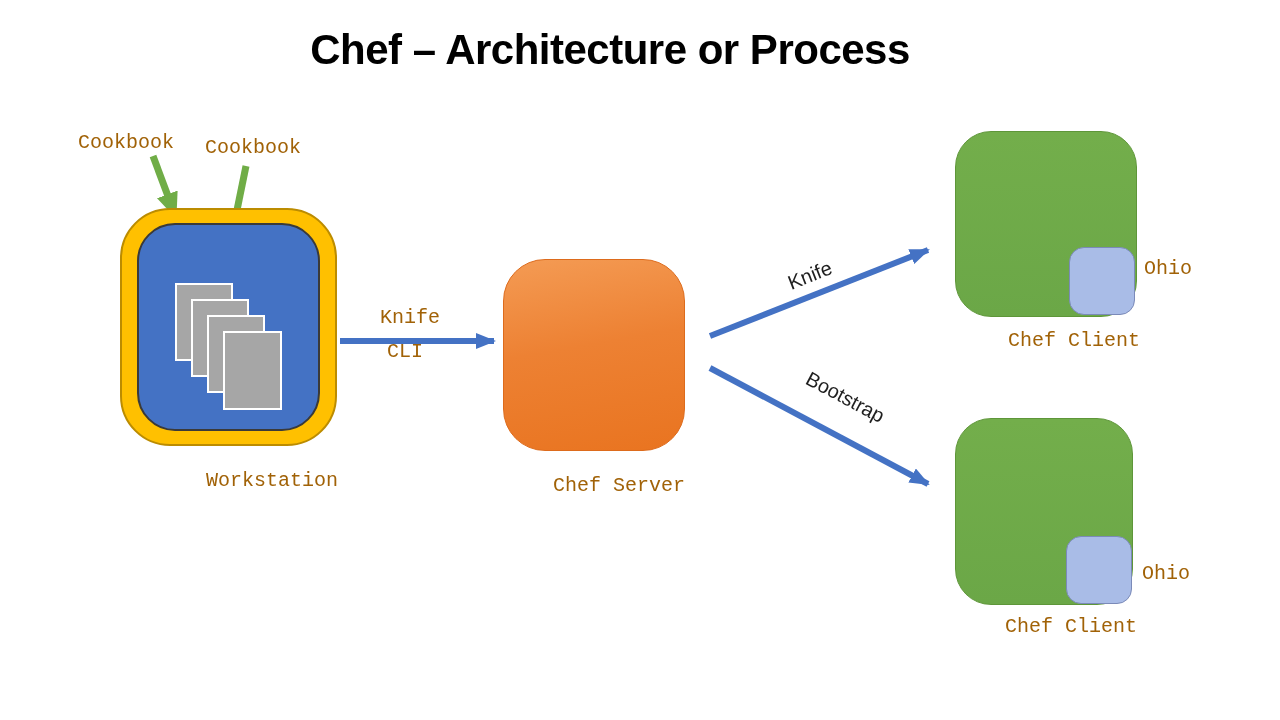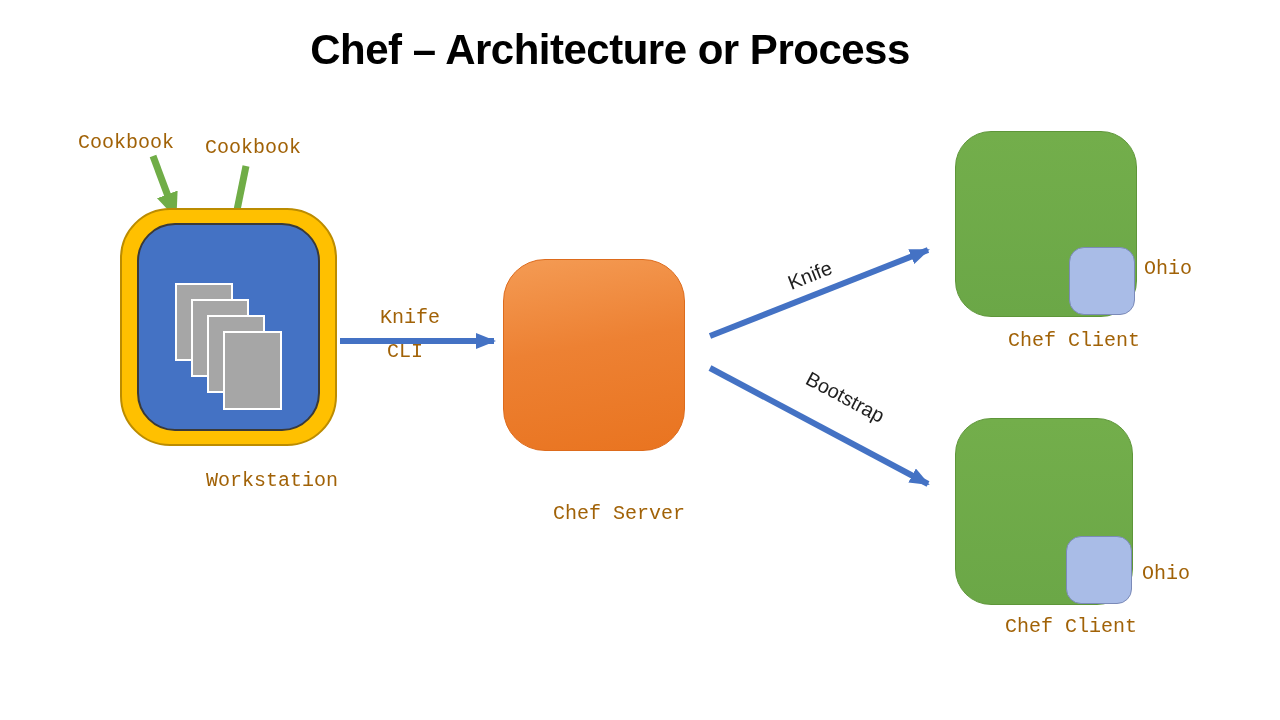--- a/index.html
+++ b/index.html
@@ -87,21 +87,21 @@
   <div class="paper" style="left:191px;top:299px;z-index:2;"></div>
   <div class="paper" style="left:207px;top:315px;z-index:3;"></div>
   <div class="paper" style="left:223px;top:331px;width:59px;height:79px;z-index:4;"></div>
 
   <div class="lbl center" style="left:118px;top:454px;width:220px;margin-top:15px;">Workstation</div>
 
   <div class="lbl" style="left:380px;top:306px;">Knife</div>
   <div class="lbl" style="left:380px;top:340px;margin-left:7px;">CLI</div>
 
   <div class="server"></div>
-  <div class="lbl center" style="left:503px;top:502px;width:182px;">Chef Server</div>
+  <div class="lbl center" style="left:503px;top:474px;width:182px;">Chef Server</div>
 
   <div class="diag knife">Knife</div>
   <div class="diag bootstrap">Bootstrap</div>
 
   <div class="client c1"></div>
   <div class="region r1"></div>
   <div class="lbl" style="left:1144px;top:257px;">Ohio</div>
   <div class="lbl center" style="left:945px;top:329px;width:195px;">Chef Client</div>
 
   <div class="client c2"></div>

